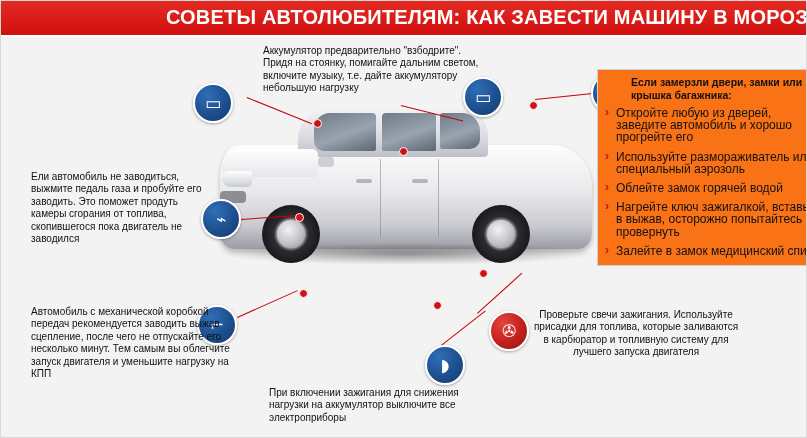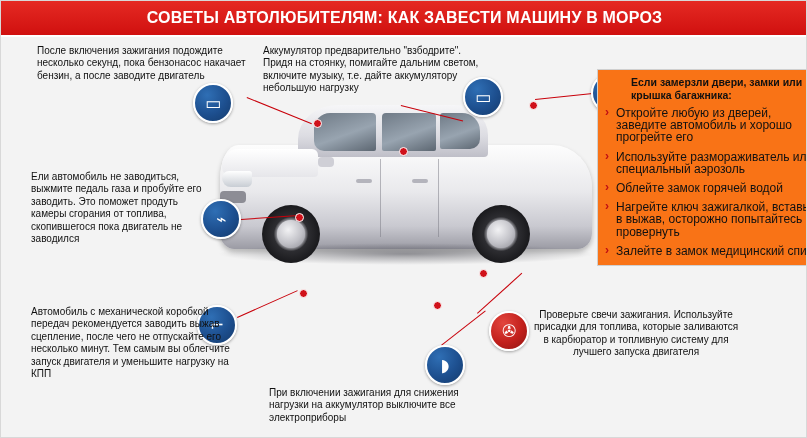--- a/index.html
+++ b/index.html
@@ -34,23 +34,23 @@
     background: linear-gradient(180deg, #e52a23 0%, #d0100f 100%);
     border-bottom: 2px solid #ffffff;
   }
   #header-title {
     position: absolute;
     left: 0;
     top: 0;
     width: 807px;
     height: 34px;
     line-height: 33px;
-    text-align: center;
+    text-align: right;
     color: #ffffff;
-    font-size: 16px;
+    font-size: 20px;
     font-weight: bold;
     letter-spacing: 0.2px;
     font-family: "Liberation Sans", sans-serif;
     white-space: nowrap;
   }
 
   
   #car-photo {
     position: absolute;
     left: 205px;
@@ -341,21 +341,20 @@
   <div class="icon-disc" id="icon-clutch">
     <span class="glyph">⌐</span>
   </div>
   <div class="icon-disc" id="icon-lamp">
     <span class="glyph">◗</span>
   </div>
   <div class="icon-disc red" id="icon-plug">
     <span class="glyph">✇</span>
   </div>
 
-  <div class="callout plain" id="c-ignition">После включения зажигания подождите несколько секунд, пока бензонасос накачает бензин, а после заводите двигатель</div>
   <div class="callout plain" id="c-battery">Аккумулятор предварительно "взбодрите". Придя на стоянку, помигайте дальним светом, включите музыку, т.е. дайте аккумулятору небольшую нагрузку</div>
   <div class="callout plain" id="c-manual">Автомобиль с механической коробкой передач рекомендуется заводить выжав сцепление, после чего не отпускайте его несколько минут. Тем самым вы облегчите запуск двигателя и уменьшите нагрузку на КПП</div>
   <div class="callout plain" id="c-gas">Ели автомобиль не заводиться, выжмите педаль газа и пробуйте его заводить. Это поможет продуть камеры сгорания от топлива, скопившегося пока двигатель не заводился</div>
   <div class="callout plain" id="c-electro">При включении зажигания для снижения нагрузки на аккумулятор выключите все электроприборы</div>
   <div class="callout plain" id="c-spark">Проверьте свечи зажигания. Используйте присадки для топлива, которые заливаются в карбюратор и топливную систему для лучшего запуска двигателя</div>
 
   <div id="panel-frozen">
     <div class="panel-title">Если замерзли двери, замки или крышка багажника:</div>
     <ul>
       <li>Откройте любую из дверей, заведите автомобиль и хорошо прогрейте его</li>

